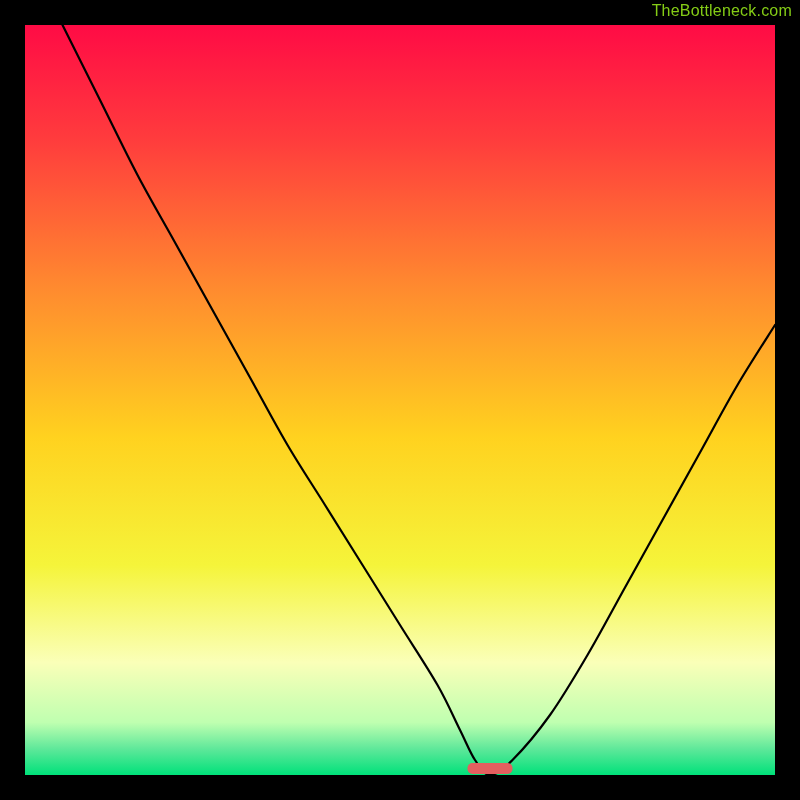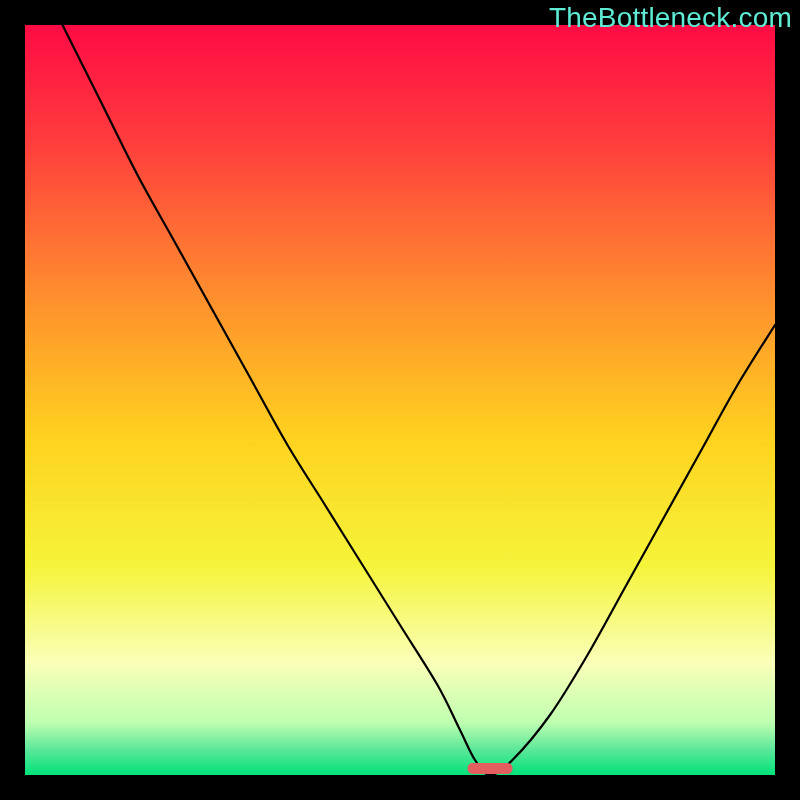--- a/index.html
+++ b/index.html
@@ -23,22 +23,22 @@
     position: absolute;
     left: 0;
     top: 0;
     width: 750px;
     height: 750px;
   }
   .watermark {
     position: absolute;
     top: 2px;
     right: 8px;
-    color: #5eead4;
-    font-size: 28px;
+    color: #84cc16;
+    font-size: 16px;
     font-weight: 500;
     letter-spacing: 0.2px;
     user-select: none;
   }
   svg { display: block; }
 </style>
 </head>
 <body>
 
 <div class="frame">

